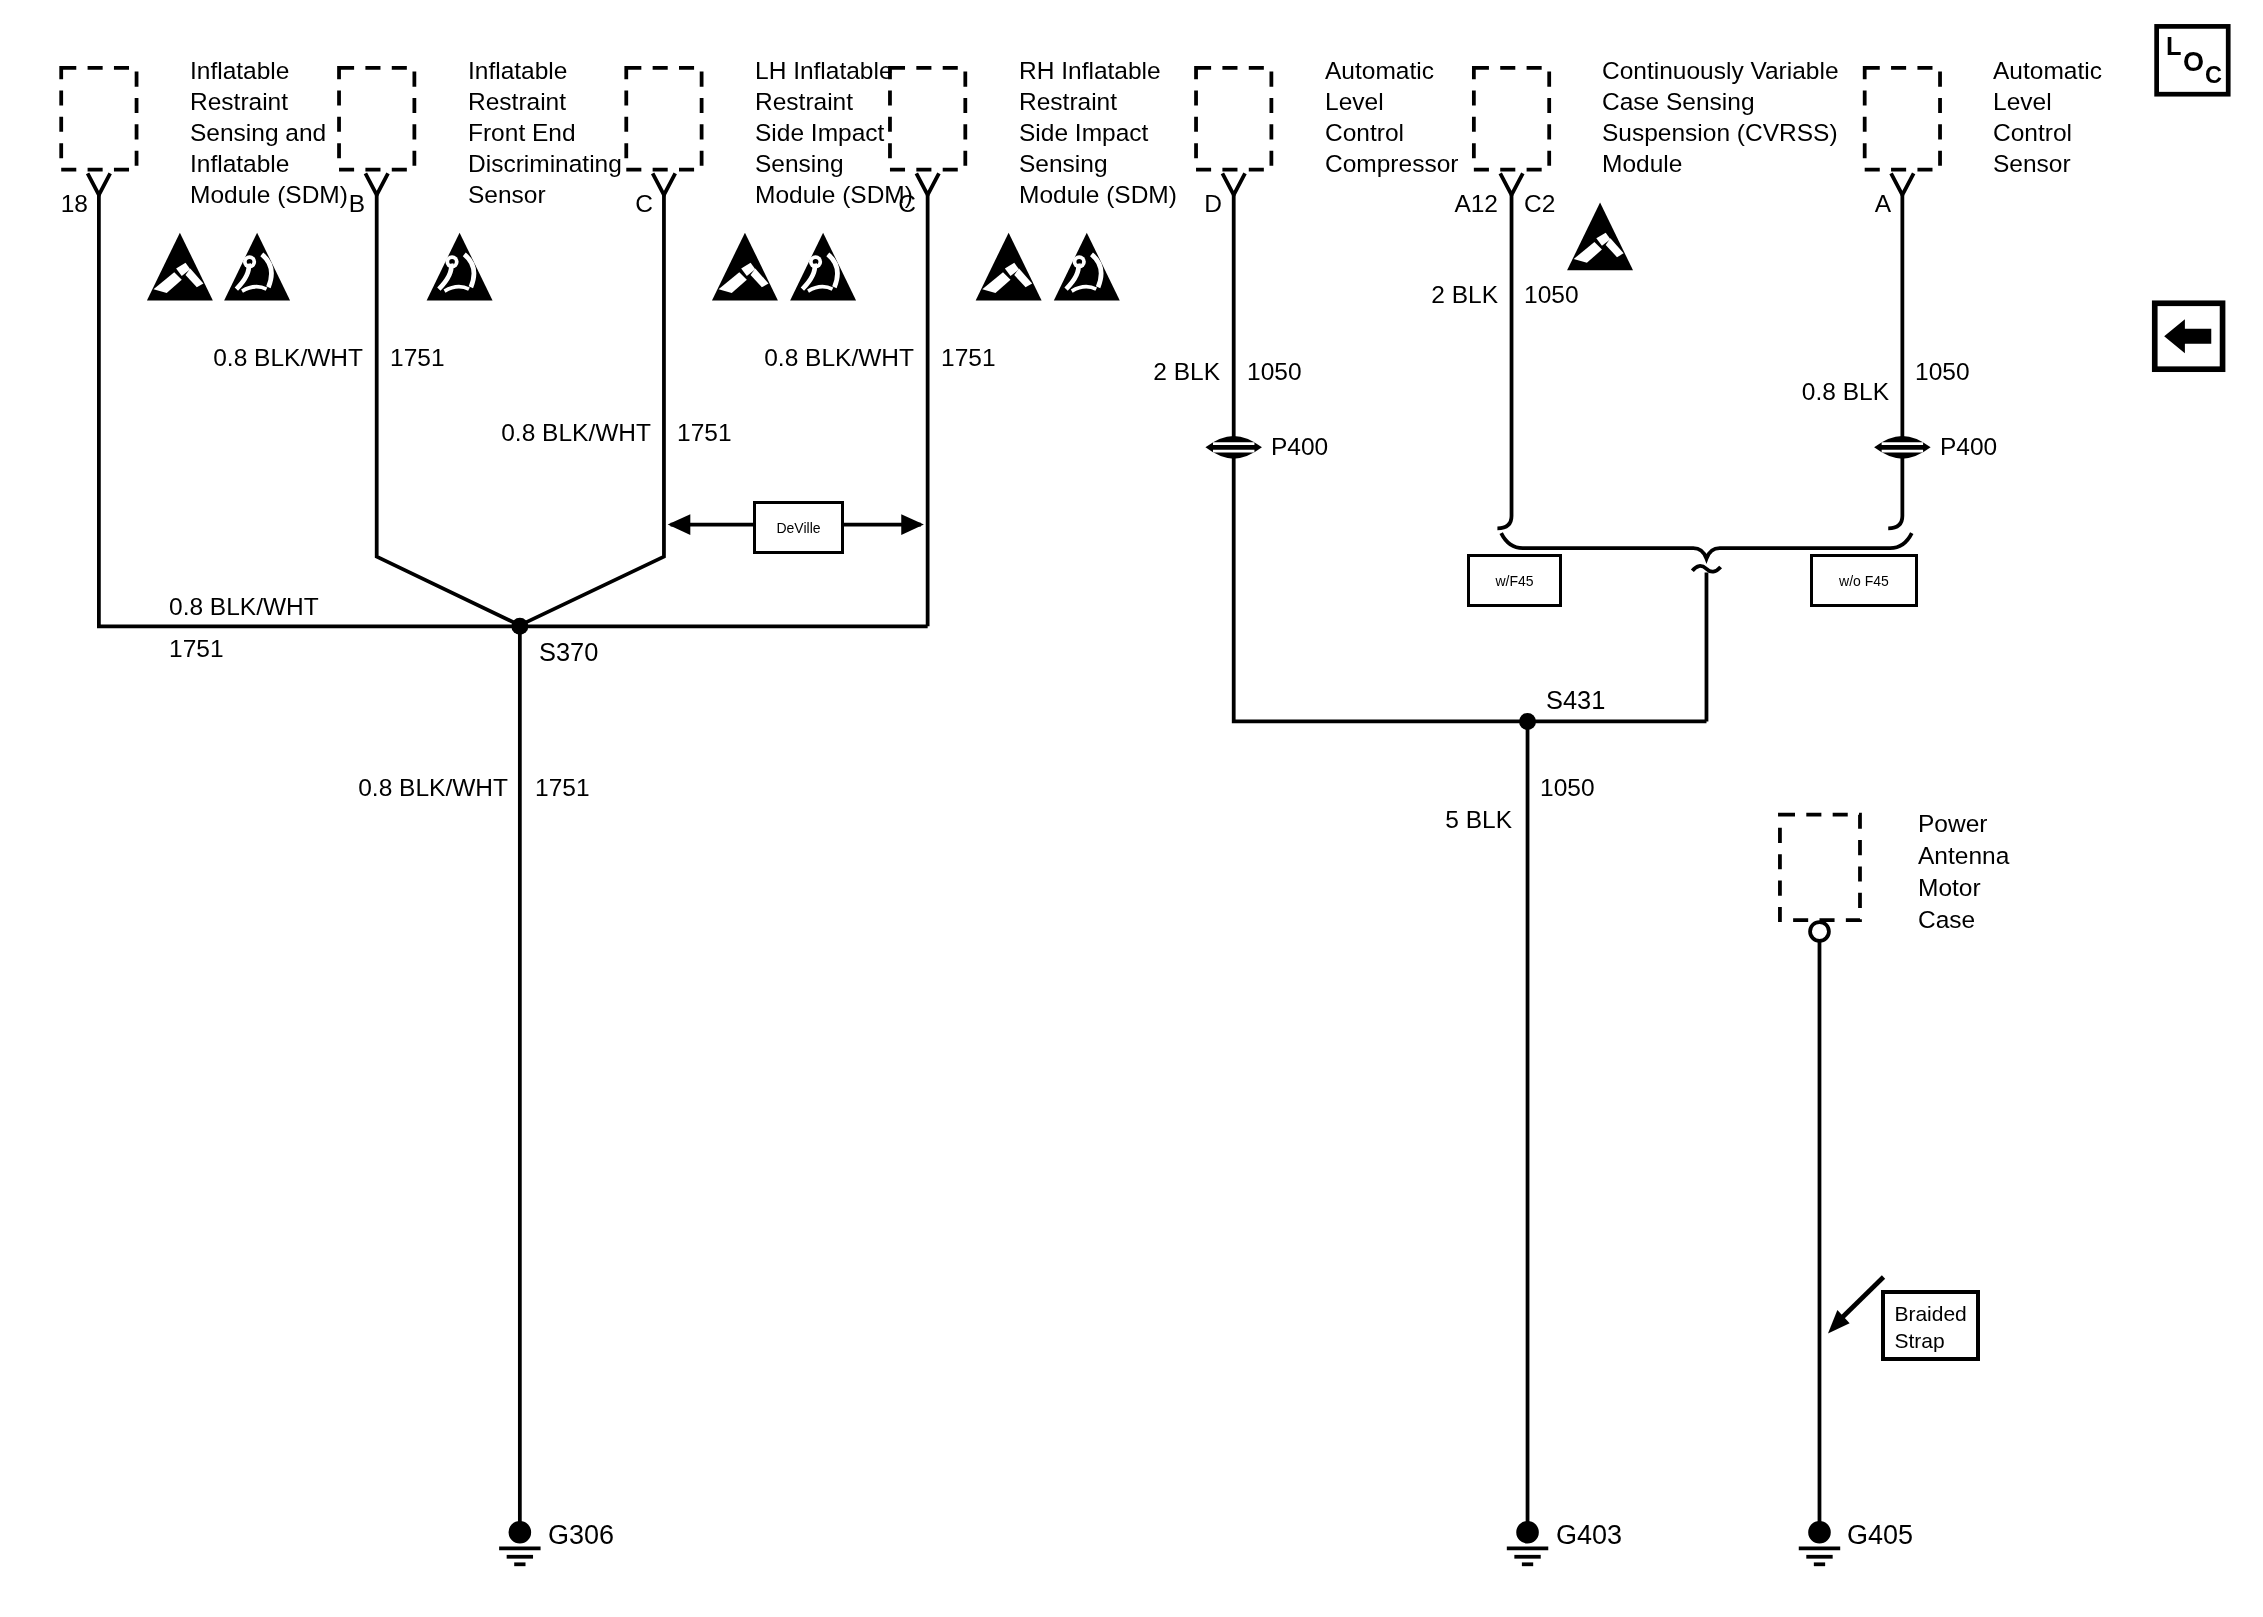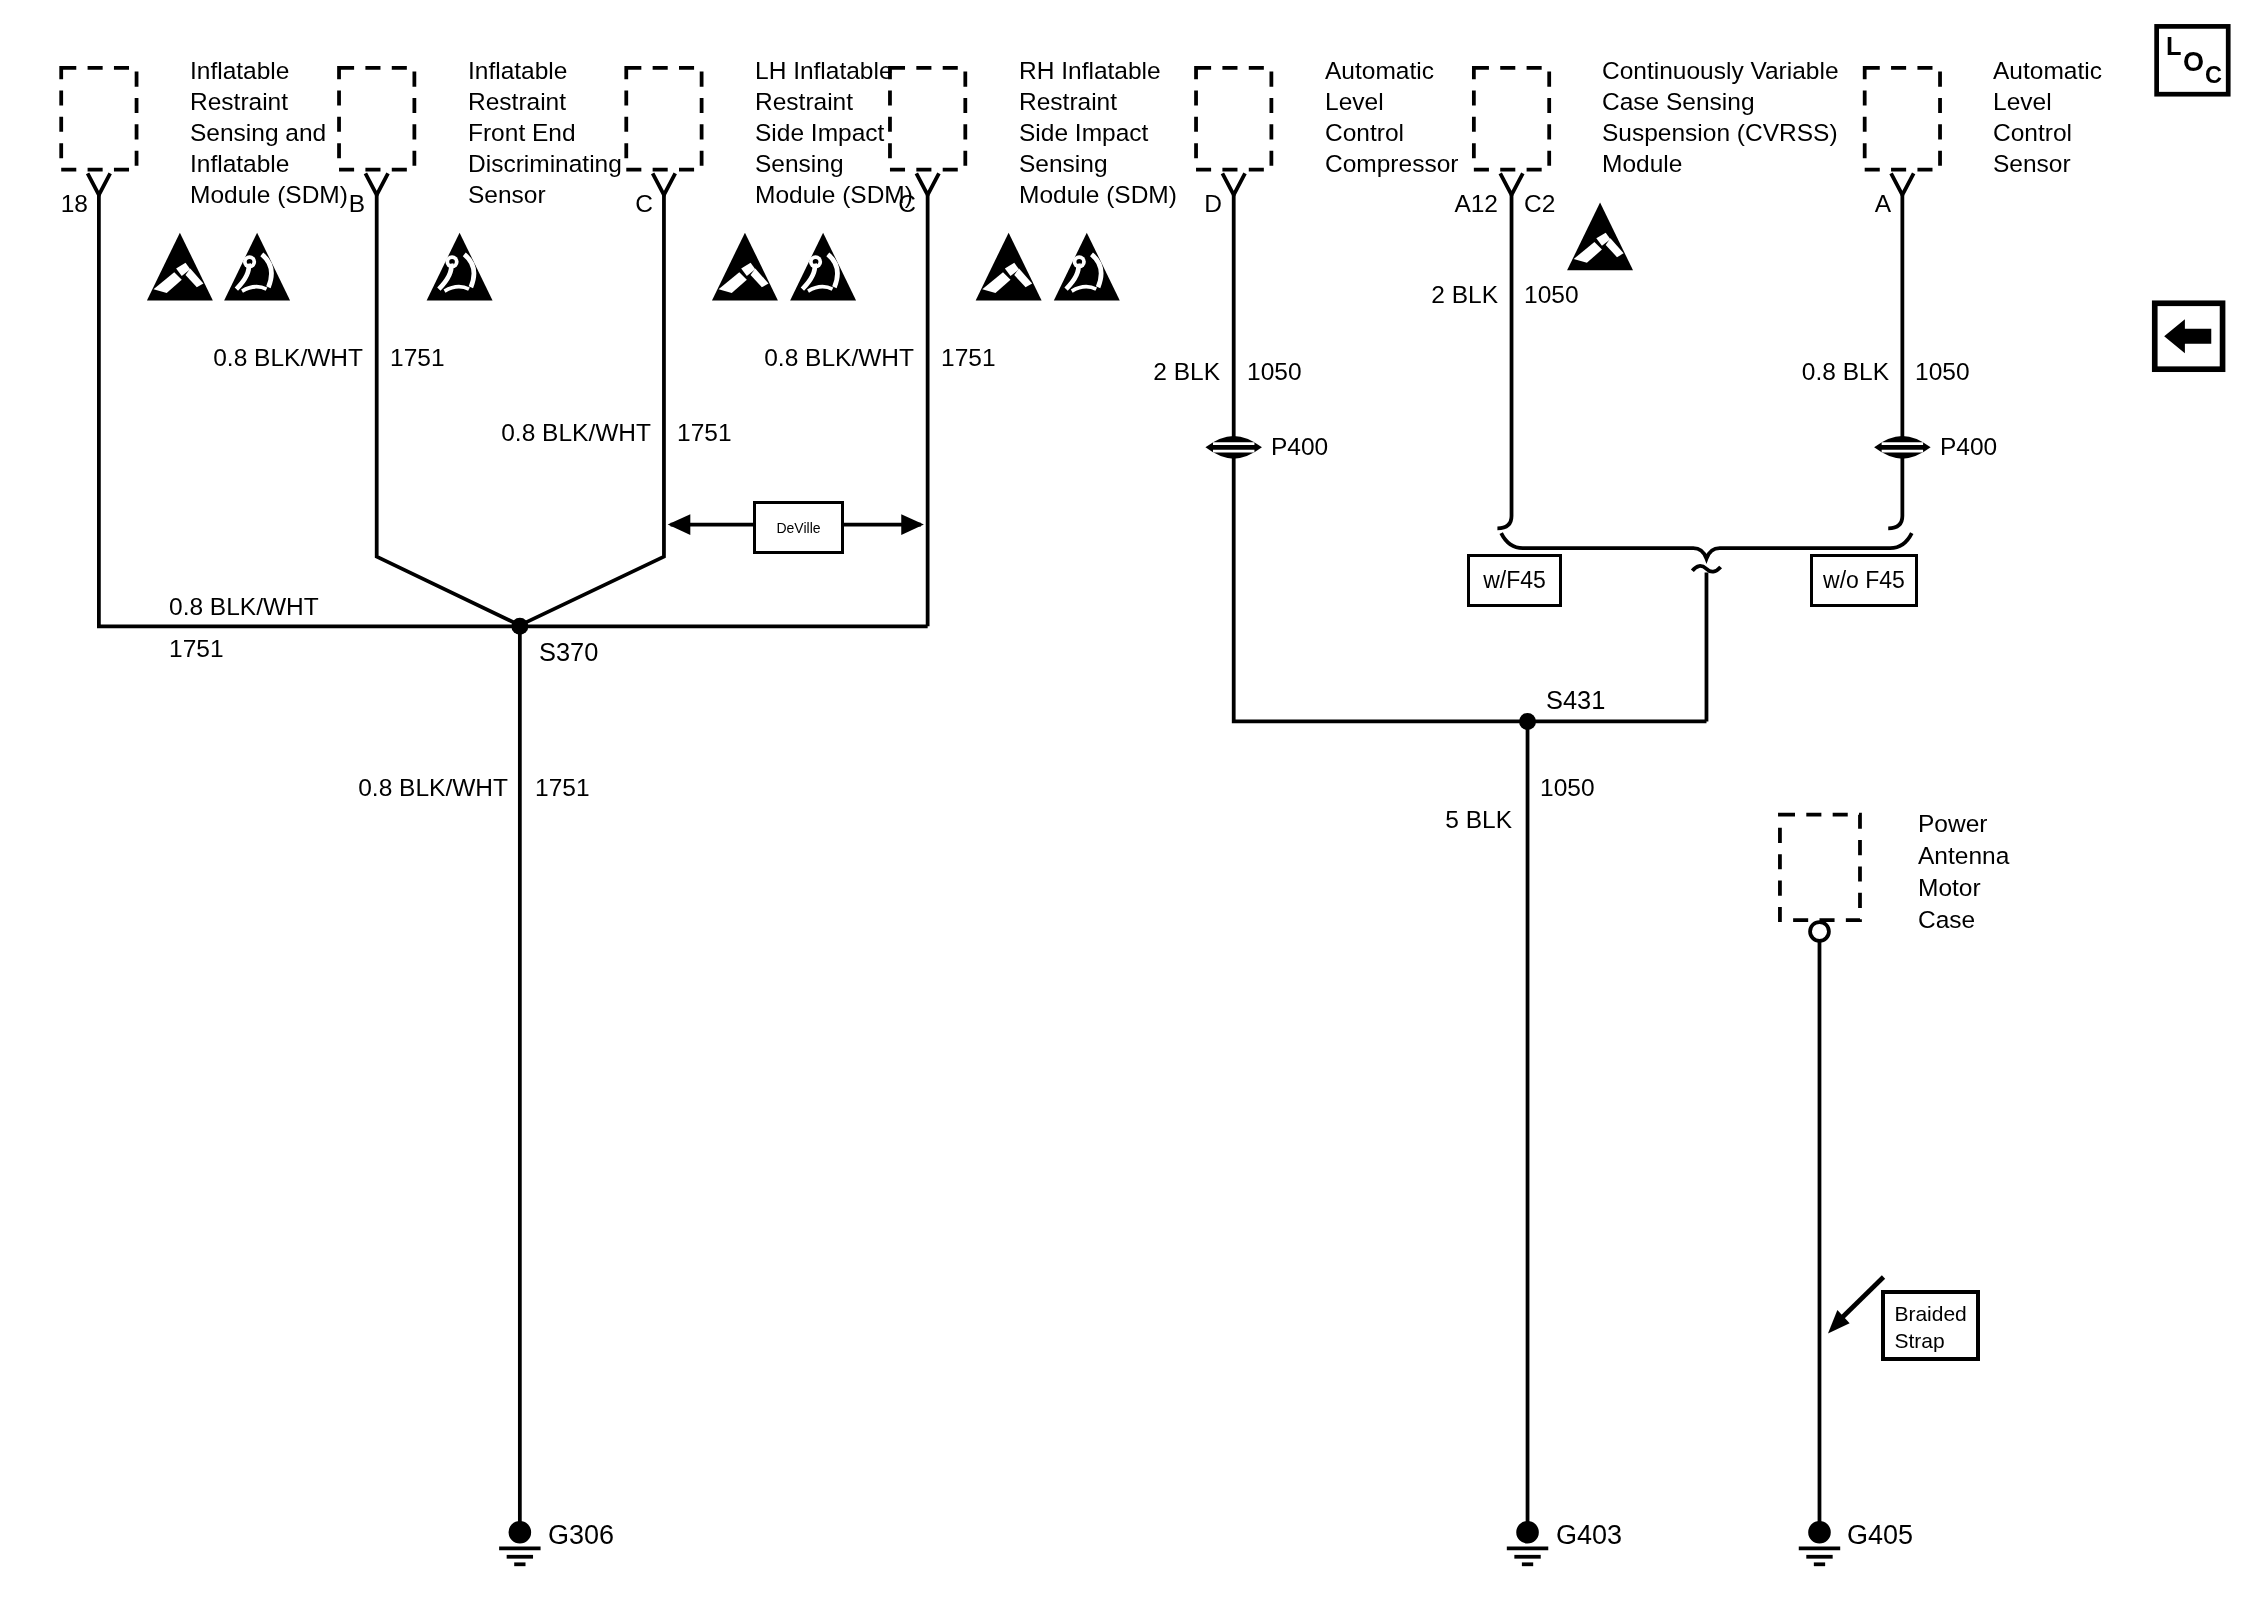--- a/index.html
+++ b/index.html
@@ -7,21 +7,21 @@
           font-family:"Liberation Sans",sans-serif;color:#000;}
   svg.wiring{position:absolute;left:0;top:0;}
   .lbl{position:absolute;font-size:24.5px;white-space:nowrap;line-height:1;}
   .ra{transform:translate(-100%,-50%);}
   .la{transform:translate(0,-50%);}
   .clabel{position:absolute;font-size:24.5px;line-height:31px;white-space:nowrap;margin-left:44px;}
   .clabel.pa{line-height:32px;}
   .splice{font-size:25.4px;}
   .ground{font-size:27px;}
   .flagbox{position:absolute;border:3.8px solid #000;background:#fff;display:flex;
-           align-items:center;justify-content:center;font-size:23px;white-space:nowrap;}
+           align-items:center;justify-content:center;font-size:14px;white-space:nowrap;}
   .braided{position:absolute;border:4.7px solid #000;background:#fff;padding:5.6px 9.4px 3.8px 9.4px;
            font-size:21px;line-height:27px;white-space:nowrap;margin-top:42px;}
   .locletter{position:absolute;font-weight:bold;}
 </style>
 </head>
 <body>
 
 <div id="canvas">
 
   <svg class="wiring" width="2264" height="1618" viewBox="0 0 2404 1718">
@@ -216,21 +216,21 @@
 
   <div class="lbl ra" style="left:508px;top:788px">0.8 BLK/WHT</div>
   <div class="lbl la" style="left:535px;top:788px">1751</div>
 
   <div class="lbl ra" style="left:1220px;top:372px">2 BLK</div>
   <div class="lbl la" style="left:1247px;top:372px">1050</div>
 
   <div class="lbl ra" style="left:1498px;top:295px">2 BLK</div>
   <div class="lbl la" style="left:1524px;top:295px">1050</div>
 
-  <div class="lbl ra" style="left:1889px;top:372px">0.8 BLK</div>
+  <div class="lbl ra" style="left:1889px;top:392px">0.8 BLK</div>
   <div class="lbl la" style="left:1915px;top:372px">1050</div>
 
   <div class="lbl ra" style="left:1512px;top:820px">5 BLK</div>
   <div class="lbl la" style="left:1540px;top:788px">1050</div>
 
   <div class="lbl la" style="left:1271px;top:447px">P400</div>
   <div class="lbl la" style="left:1940px;top:447px">P400</div>
 
   <div class="lbl la splice" style="left:539px;top:653px">S370</div>
   <div class="lbl la splice" style="left:1546px;top:701px">S431</div>

